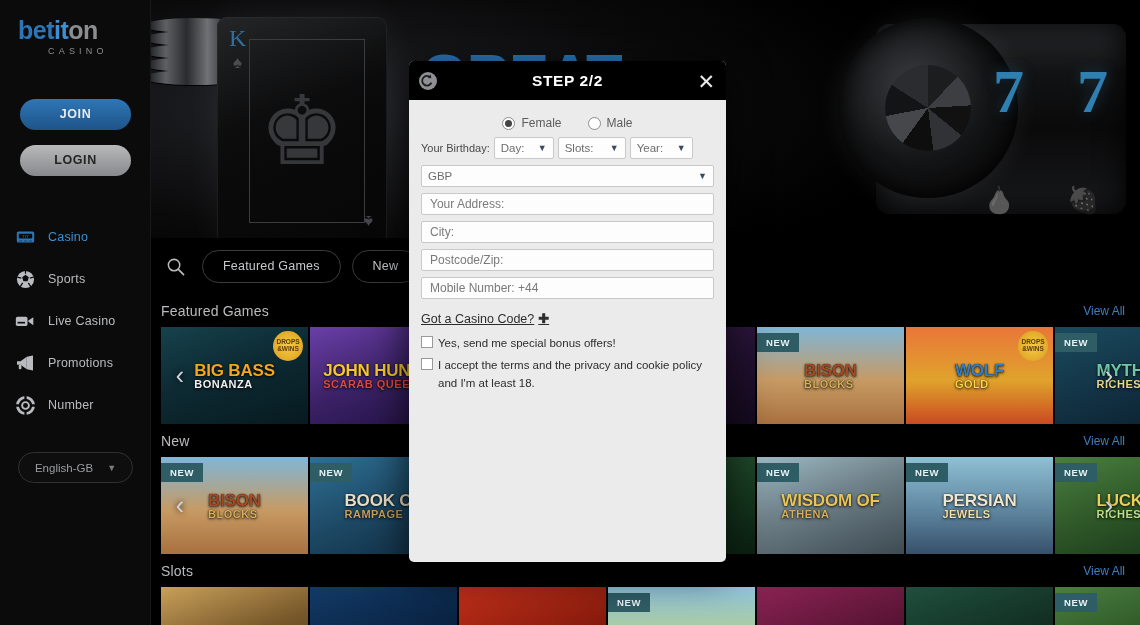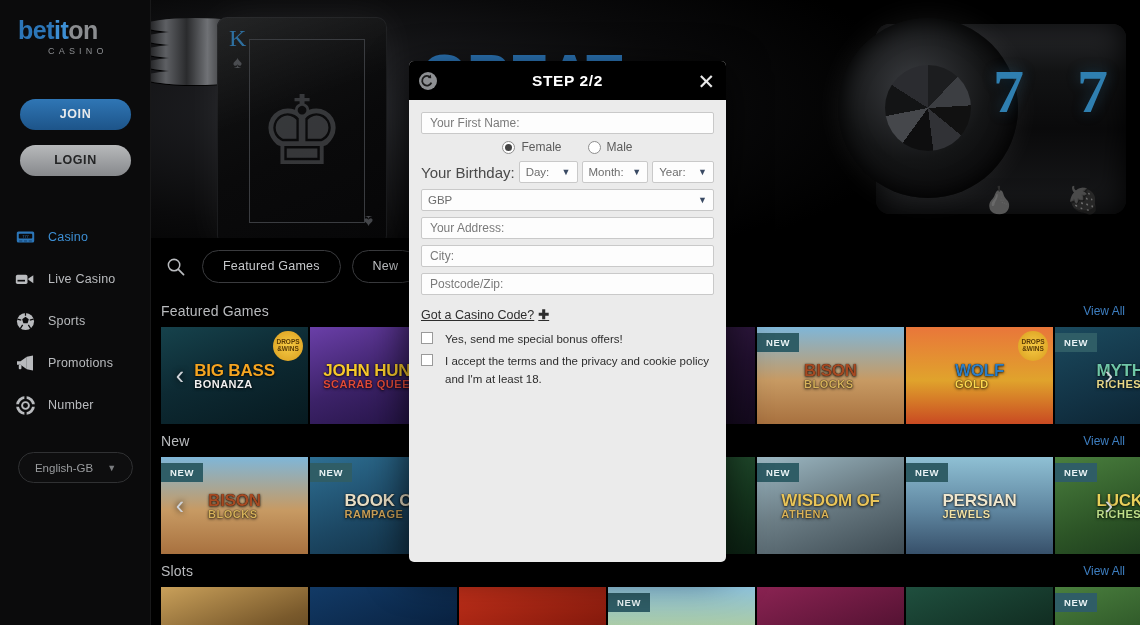--- a/index.html
+++ b/index.html
@@ -205,37 +205,37 @@
   }
   .fld::placeholder { color:#7a7a7a; }
   .gender-row { display:flex; justify-content:center; gap:26px; margin:4px 0 7px 0; }
   .gender { display:flex; align-items:center; gap:6px; cursor:pointer; }
   .radio { width:13px; height:13px; border-radius:50%; border:1.5px solid #8e8e8e; background:#fff;
            display:flex; align-items:center; justify-content:center; }
   .radio.on:after { content:""; width:7px; height:7px; border-radius:50%; background:#444; }
   .gender span { font-size:12px; color:#5c5c5c; }
 
   .bday-row { display:flex; align-items:center; gap:4px; margin-bottom:6px; }
-  .bday-label { font-size:15px; color:#4a4a4a; white-space:nowrap;text-align:right; }
+  .bday-label { font-size:11px; color:#4a4a4a; white-space:nowrap;text-align:right; }
   .sel {
     position:relative; height:22px; background:#fdfdfd; border:1px solid #c9c9c9; border-radius:2px;
     display:flex; align-items:center; padding:0 6px; font-size:11.5px; color:#6d6d6d; cursor:pointer;
   }
   .sel .v { flex:1; }
   .sel .cv { font-size:9px; color:#3a4a63; margin-left:4px; }
   .sel.day { width:60px; } .sel.month { width:68px; } .sel.year { width:63px; }
   .sel.cur { width:293px; height:22px; margin-bottom:6px; }
 
   .bonus-link {
     display:inline-flex; align-items:center; gap:4px; margin:6px 0 9px 0;
     font-size:12.5px; color:#2d2d2d; text-decoration:underline; cursor:pointer;
   }
   .bonus-link .plus { font-size:13px; font-weight:700; text-decoration:none; }
 
-  .cbrow { display:flex; align-items:flex-start; gap:12px; margin-bottom:5px; }
+  .cbrow { display:flex; align-items:flex-start; gap:5px; margin-bottom:5px; }
   .cbox { width:12px; height:12px; flex:0 0 12px; margin-top:1px;
           background:#fff; border:1px solid #9a9a9a; cursor:pointer; }
   .cbrow .ctxt { font-size:11.5px; color:#2d2d2d; line-height:1.5; }
 
   .btn-open {
     display:block; width:249px; height:32px; margin:13px auto 0 auto;
     background:#3da0ef; color:#fff; border:none; border-radius:1px;
     font-size:14.5px; letter-spacing:.4px; cursor:pointer;
     font-family:"Liberation Sans", sans-serif;
   }
@@ -263,37 +263,37 @@
               <text x="12" y="11" font-size="5" fill="#2c76b8" text-anchor="middle" font-family="Liberation Sans">777</text>
               <rect x="4" y="14" width="4" height="2" fill="#1d5489"></rect>
               <rect x="10" y="14" width="4" height="2" fill="#1d5489"></rect>
               <rect x="16" y="14" width="4" height="2" fill="#1d5489"></rect>
             </svg>
         </span>
         <span class="nv-lb">Casino</span>
       </a>
       <a class="nav-item">
         <span class="nv-ico">
+          <svg width="19" height="19" viewBox="0 0 20 20">
+              <circle cx="10" cy="10" r="9" fill="#b9bbbe"></circle>
+              <polygon points="10,5 13.5,7.6 12.2,11.8 7.8,11.8 6.5,7.6" fill="#0b0b0c"></polygon>
+              <path d="M10 1 L10 4 M1.5 7.5 L5.5 8.5 M18.5 7.5 L14.5 8.5 M4.5 17.5 L7 13.5 M15.5 17.5 L13 13.5" stroke="#0b0b0c" stroke-width="1.3"></path>
+            </svg>
+        </span>
+        <span class="nv-lb">Sports</span>
+      </a>
+      <a class="nav-item">
+        <span class="nv-ico">
           <svg width="20" height="14" viewBox="0 0 24 16">
               <rect x="1" y="3" width="14" height="11" rx="2" fill="#b9bbbe"></rect>
               <path d="M16 7.5 L22 3.5 L22 13 L16 9 Z" fill="#b9bbbe"></path>
               <rect x="3" y="9" width="9" height="2" fill="#0b0b0c"></rect>
             </svg>
         </span>
         <span class="nv-lb">Live Casino</span>
-      </a>
-      <a class="nav-item">
-        <span class="nv-ico">
-          <svg width="19" height="19" viewBox="0 0 20 20">
-              <circle cx="10" cy="10" r="9" fill="#b9bbbe"></circle>
-              <polygon points="10,5 13.5,7.6 12.2,11.8 7.8,11.8 6.5,7.6" fill="#0b0b0c"></polygon>
-              <path d="M10 1 L10 4 M1.5 7.5 L5.5 8.5 M18.5 7.5 L14.5 8.5 M4.5 17.5 L7 13.5 M15.5 17.5 L13 13.5" stroke="#0b0b0c" stroke-width="1.3"></path>
-            </svg>
-        </span>
-        <span class="nv-lb">Sports</span>
       </a>
       <a class="nav-item">
         <span class="nv-ico">
           <svg width="20" height="16" viewBox="0 0 22 18">
               <path d="M2 7 L2 11 L6 11 L13 16 L13 2 L6 7 Z" fill="#b9bbbe"></path>
               <path d="M13 2 L20 0.5 L20 17.5 L13 16 Z" fill="#b9bbbe"></path>
               <rect x="4" y="11" width="3" height="5" rx="1" fill="#b9bbbe"></rect>
             </svg>
         </span>
         <span class="nv-lb">Promotions</span>
@@ -486,57 +486,57 @@
               <circle cx="11" cy="11" r="9" fill="#8e9093"></circle>
               <path d="M13.5 7.5 A4.8 4.8 0 1 0 14.4 12.6" fill="none" stroke="#1c1c1c" stroke-width="1.8"></path>
               <path d="M13.9 4.6 L14.2 8.2 L10.7 7.9 Z" fill="#1c1c1c"></path>
             </svg>
         </span>
         <span class="title">STEP 2/2</span>
         <span class="close-ico">✕</span>
       </div>
 
       <div class="modal-body">
-        <input class="fld" type="text" placeholder="Your First Name:" style="">
 
         <div class="gender-row">
           <label class="gender">
             <span class="radio on"></span>
             <span>Female</span>
           </label>
           <label class="gender">
             <span class="radio"></span>
             <span>Male</span>
           </label>
         </div>
 
         <div class="bday-row">
           <span class="bday-label">Your Birthday:</span>
           <div class="sel day">
             <span class="v">Day:</span>
             <span class="cv">▼</span>
           </div>
           <div class="sel month">
-            <span class="v">Month:</span>
+            <span class="v">Slots:</span>
             <span class="cv">▼</span>
           </div>
           <div class="sel year">
             <span class="v">Year:</span>
             <span class="cv">▼</span>
           </div>
         </div>
 
         <div class="sel cur">
           <span class="v">GBP</span>
           <span class="cv">▼</span>
         </div>
 
         <input class="fld" type="text" placeholder="Your Address:" style="">
         <input class="fld" type="text" placeholder="City:" style="">
         <input class="fld" type="text" placeholder="Postcode/Zip:" style="">
+        <input class="fld" type="text" placeholder="Mobile Number: +44" style="">
 
         <div class="bonus-link">
           <span>Got a Casino Code?</span>
           <span class="plus">✚</span>
         </div>
 
         <div class="cbrow">
           <span class="cbox"></span>
           <span class="ctxt">Yes, send me special bonus offers!</span>
         </div>

